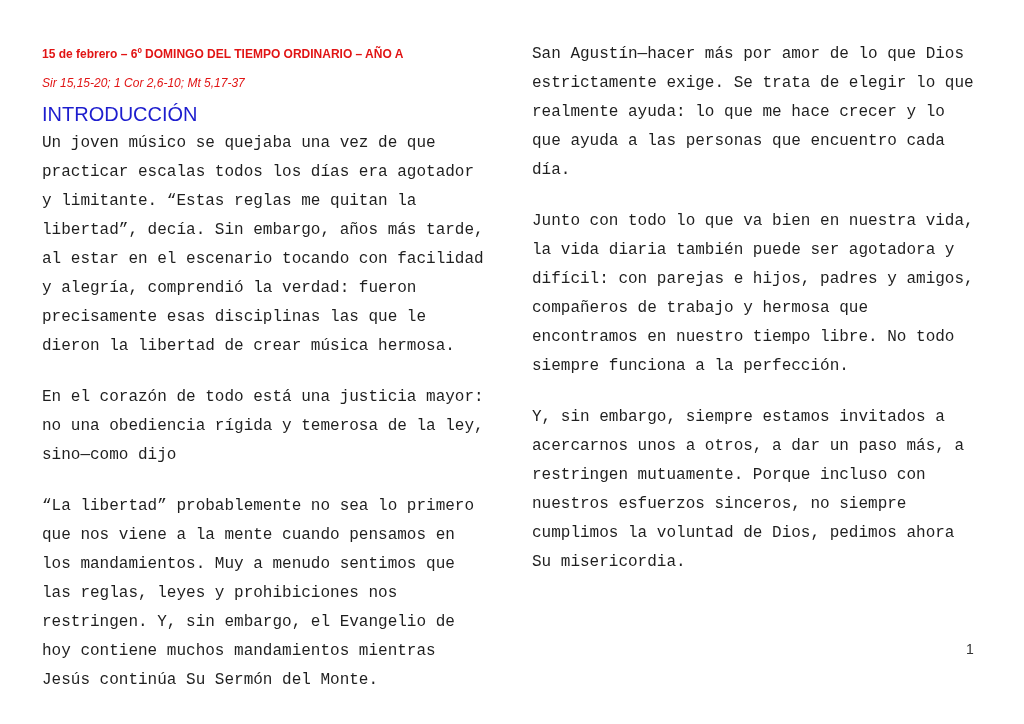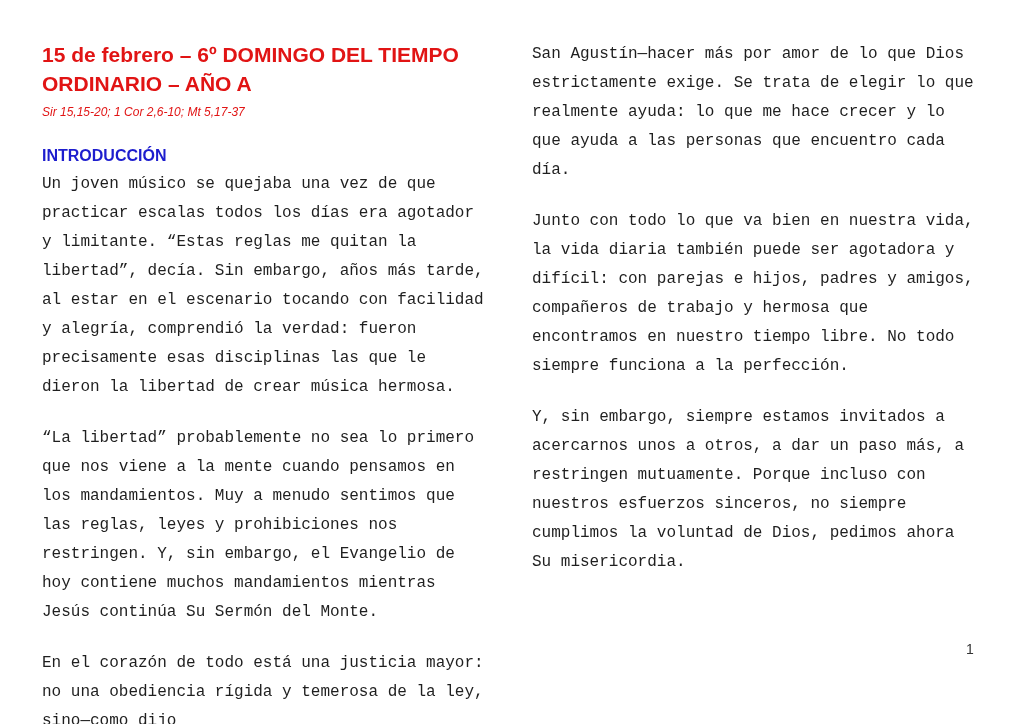--- a/index.html
+++ b/index.html
@@ -21,38 +21,38 @@
     top: 40px;
     width: 450px;
     font-size: 16px;
     line-height: 29px;
   }
   .col-left  { left: 42px; }
   .col-right { left: 532px; }
 
   .doc-title {
     margin: 0;
-    font-size: 21px;
+    font-size: 12px;
     line-height: 29px;
     font-weight: bold;
     color: var(--red, #e11414);
   }
   .readings {
     margin: 0;
     font-size: 12px;
     line-height: 29px;
     font-style: italic;
     font-weight: normal;
     color: var(--red, #e11414);
   }
   .heading {
-    margin: 14px 0 0 0;
-    font-size: 16px;
+    margin: 2px 0 0 0;
+    font-size: 20px;
     line-height: 29px;
-    font-weight: bold;
+    font-weight: normal;
     color: var(--blue, #1d1dce);
   }
   .para {
     margin: 0 0 22px 0;
     color: var(--text, #1f1f1f);
     font-family: Liberation Mono, monospace;
   }
   .para:last-child { margin-bottom: 0; }
 
   .page-number {
@@ -69,22 +69,22 @@
 </head>
 <body>
 
 <div class="page">
 
   <div class="col col-left">
     <h1 class="doc-title">15 de febrero – 6º DOMINGO DEL TIEMPO ORDINARIO – AÑO A</h1>
     <p class="readings">Sir 15,15-20; 1 Cor 2,6-10; Mt 5,17-37</p>
     <h2 class="heading">INTRODUCCIÓN</h2>
     <p class="para">Un joven músico se quejaba una vez de que practicar escalas todos los días era agotador y limitante. “Estas reglas me quitan la libertad”, decía. Sin embargo, años más tarde, al estar en el escenario tocando con facilidad y alegría, comprendió la verdad: fueron precisamente esas disciplinas las que le dieron la libertad de crear música hermosa.</p>
+    <p class="para">En el corazón de todo está una justicia mayor: no una obediencia rígida y temerosa de la ley, sino—como dijo</p>
     <p class="para">“La libertad” probablemente no sea lo primero que nos viene a la mente cuando pensamos en los mandamientos. Muy a menudo sentimos que las reglas, leyes y prohibiciones nos restringen. Y, sin embargo, el Evangelio de hoy contiene muchos mandamientos mientras Jesús continúa Su Sermón del Monte.</p>
-    <p class="para">En el corazón de todo está una justicia mayor: no una obediencia rígida y temerosa de la ley, sino—como dijo</p>
   </div>
 
   <div class="col col-right">
     <p class="para">San Agustín—hacer más por amor de lo que Dios estrictamente exige. Se trata de elegir lo que realmente ayuda: lo que me hace crecer y lo que ayuda a las personas que encuentro cada día.</p>
     <p class="para">Junto con todo lo que va bien en nuestra vida, la vida diaria también puede ser agotadora y difícil: con parejas e hijos, padres y amigos, compañeros de trabajo y hermosa que encontramos en nuestro tiempo libre. No todo siempre funciona a la perfección.</p>
     <p class="para">Y, sin embargo, siempre estamos invitados a acercarnos unos a otros, a dar un paso más, a restringen mutuamente. Porque incluso con nuestros esfuerzos sinceros, no siempre cumplimos la voluntad de Dios, pedimos ahora Su misericordia.</p>
   </div>
 
   <div class="page-number">1</div>
 

